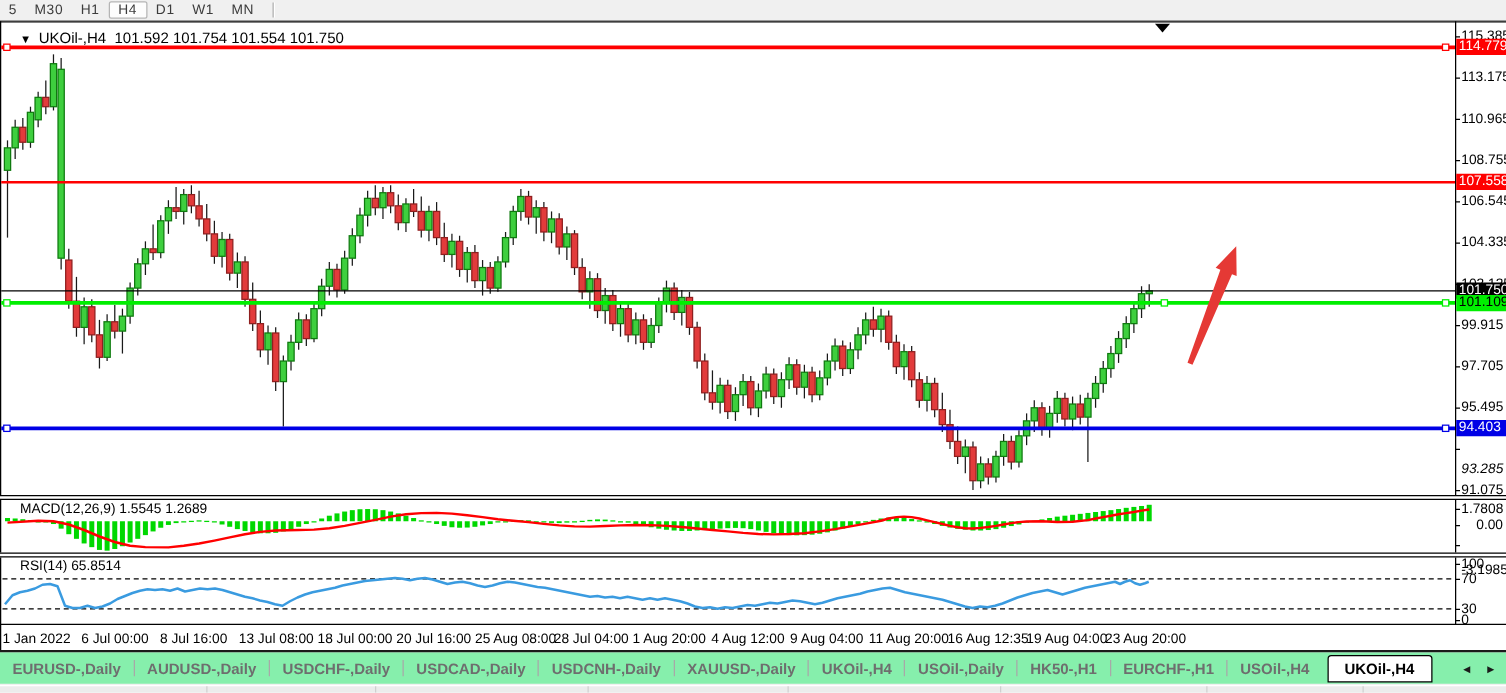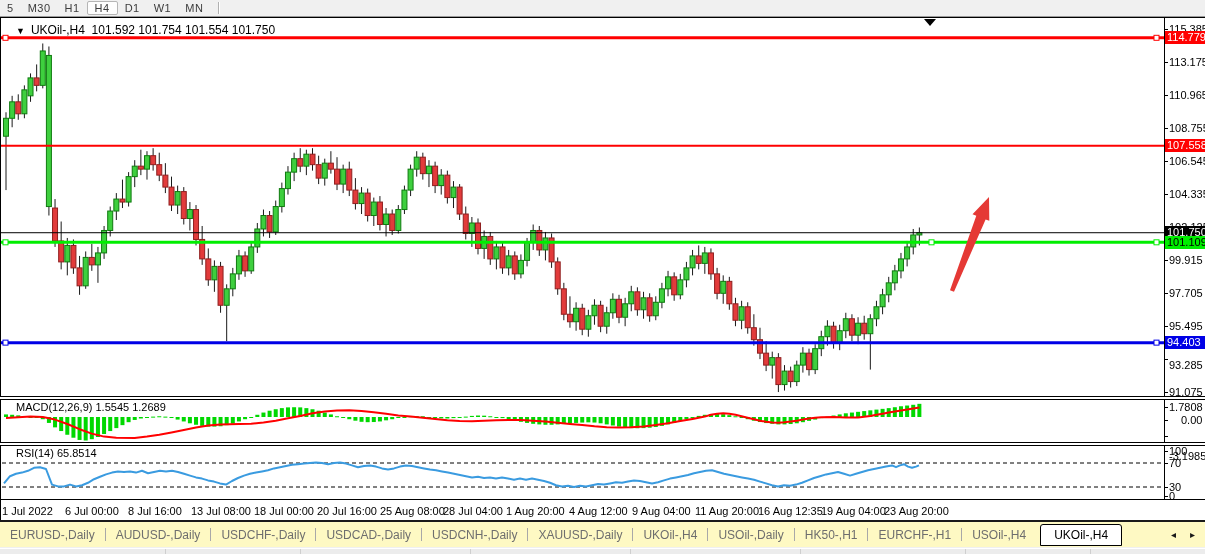--- a/index.html
+++ b/index.html
@@ -29,21 +29,21 @@
   .price-label{
     position:absolute;left:1165px;width:40px;height:13px;line-height:13px;
     font-size:11px;padding-left:2px;white-space:nowrap;z-index:5;
   }
   .time-label{position:absolute;top:505px;font-size:11px;color:#000;white-space:nowrap}
   #plot{position:absolute;left:0;top:0;z-index:3}
   
   .tab-topline{position:absolute;left:0;top:520px;width:1205px;height:2px;background:#1a1a1a}
   .tabbar{
     position:absolute;left:0;top:522px;width:1205px;height:25px;
-    background:#fef9c3;display:flex;align-items:center;font-size:12px;color:#6e6e6e;
+    background:#86efac;display:flex;align-items:center;font-size:12px;color:#6e6e6e;font-weight:bold;
   }
   .tab{padding:0 10px;white-space:nowrap;cursor:default}
   .tab.active{
     background:#fff;border:1px solid #000;border-radius:3px 3px 0 0;
     color:#000;padding:3px 13px;margin:0 4px;
   }
   .tab-sep{width:1px;height:13px;background:#a8a8a8}
   .tab-nav{margin-left:auto;display:flex;gap:14px;padding:0 10px;color:#1a1a1a;font-size:10px}
   .tab-nav span{cursor:default}
   .statusbar{
@@ -99,41 +99,41 @@
     <div class="price-tick" style="top: 188.052px;">104.335</div>
     <div class="tick-dash" style="top: 194.052px;"></div>
     <div class="price-tick" style="top: 221.113px;">102.125</div>
     <div class="tick-dash" style="top: 227.113px;"></div>
     <div class="price-tick" style="top: 254.175px;">99.915</div>
     <div class="tick-dash" style="top: 260.175px;"></div>
     <div class="price-tick" style="top: 287.236px;">97.705</div>
     <div class="tick-dash" style="top: 293.236px;"></div>
     <div class="price-tick" style="top: 320.298px;">95.495</div>
     <div class="tick-dash" style="top: 326.298px;"></div>
-    <div class="price-tick" style="top: 359px;">93.285</div>
+    <div class="price-tick" style="top: 369px; font-style: italic;">93.285</div>
     <div class="tick-dash" style="top: 359.36px;"></div>
     <div class="price-tick" style="top: 386.421px;">91.075</div>
     <div class="tick-dash" style="top: 392.421px;"></div>
     <div class="price-tick" style="top: 401px;">1.7808</div>
     <div class="tick-dash" style="top: 407px;"></div>
     <div class="price-tick" style="top: 414px; padding-left: 12px;">0.00</div>
     <div class="tick-dash" style="top: 420px;"></div>
     <div class="price-tick" style="top: 450px;">-3.1985</div>
     <div class="tick-dash" style="top: 436px;"></div>
     <div class="price-tick" style="top: 445px;">100</div>
     <div class="tick-dash" style="top: 451px;"></div>
     <div class="price-tick" style="top: 457px;">70</div>
     <div class="tick-dash" style="top: 463px;"></div>
     <div class="price-tick" style="top: 481px; text-align: right;">30</div>
     <div class="tick-dash" style="top: 487px;"></div>
     <div class="price-tick" style="top: 490px;">0</div>
     <div class="tick-dash" style="top: 496px;"></div>
   </div>
 <div id="time-labels">
-    <div class="time-label" style="left: 2px;">1 Jul 2022</div>
+    <div class="time-label" style="left: 2px;">1 Jan 2022</div>
     <div class="time-label" style="left: 65px;">6 Jul 00:00</div>
     <div class="time-label" style="left: 128px;">8 Jul 16:00</div>
     <div class="time-label" style="left: 191px;">13 Jul 08:00</div>
     <div class="time-label" style="left: 254px;">18 Jul 00:00</div>
     <div class="time-label" style="left: 317px;">20 Jul 16:00</div>
     <div class="time-label" style="left: 380px;">25 Aug 08:00</div>
     <div class="time-label" style="left: 443px;">28 Jul 04:00</div>
     <div class="time-label" style="left: 506px;">1 Aug 20:00</div>
     <div class="time-label" style="left: 569px;">4 Aug 12:00</div>
     <div class="time-label" style="left: 632px;">9 Aug 04:00</div>

